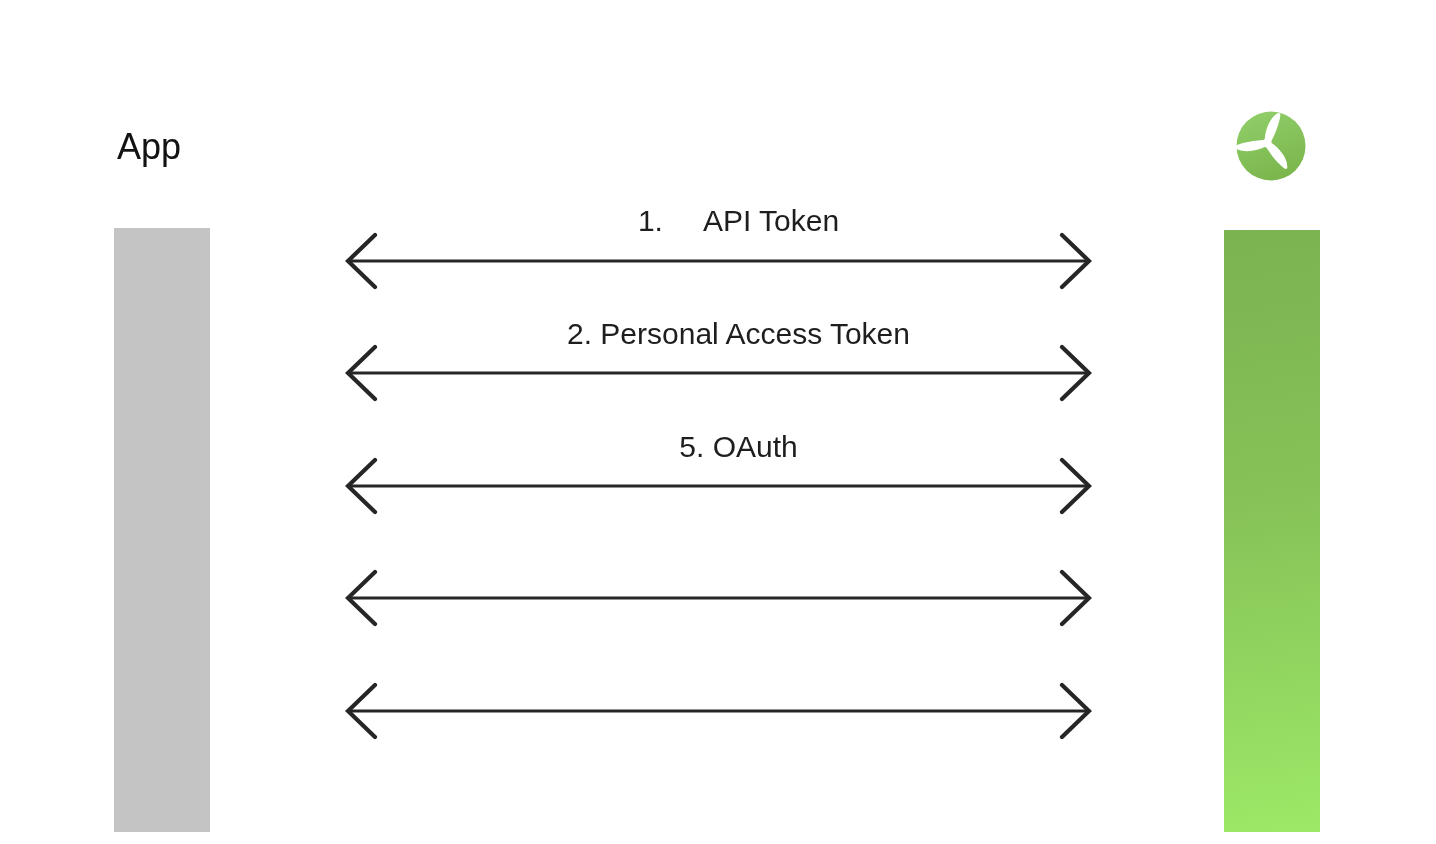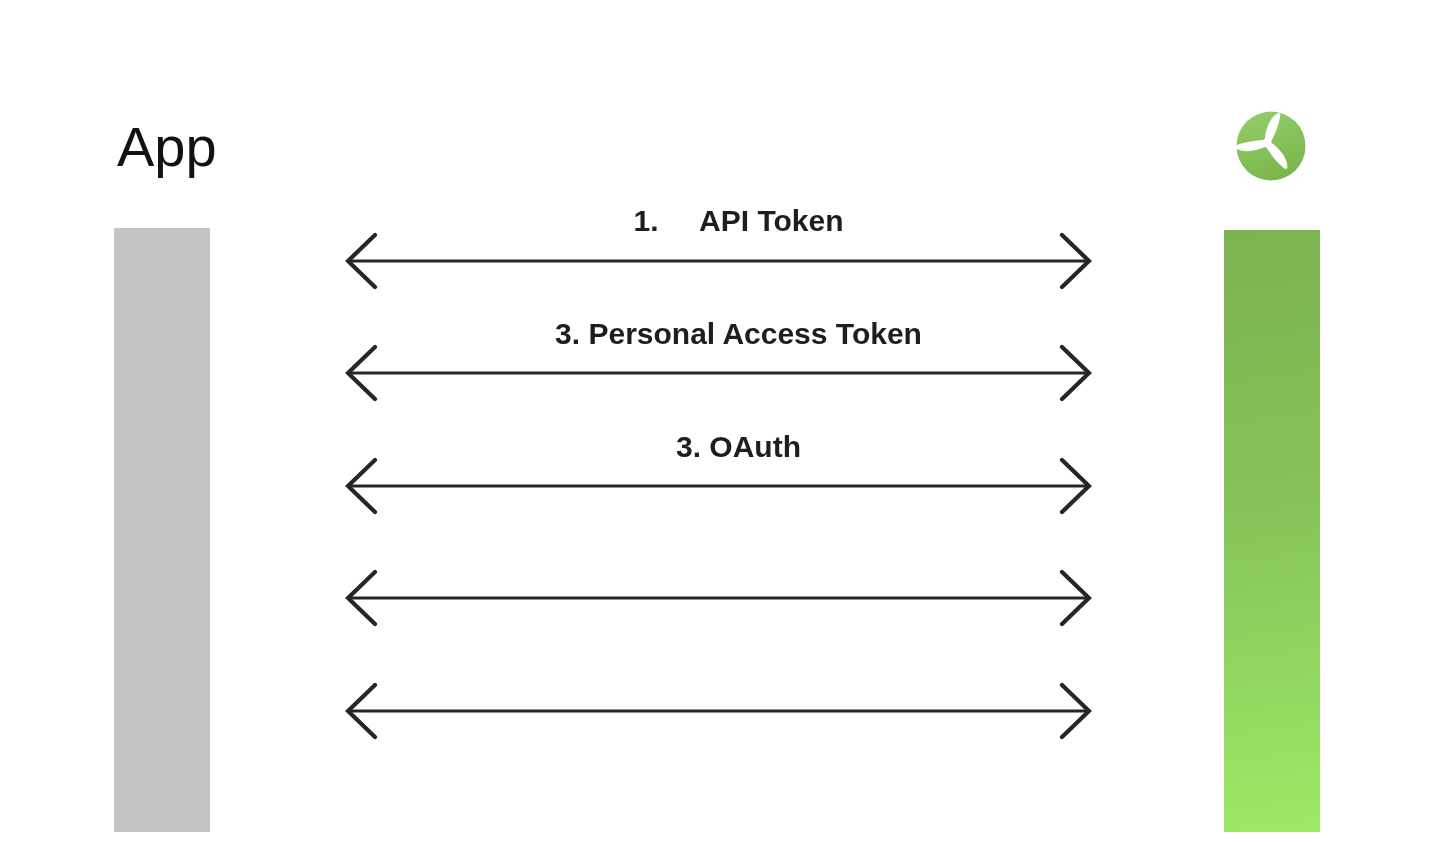--- a/index.html
+++ b/index.html
@@ -7,21 +7,21 @@
     width:1436px;height:844px;
     background:#ffffff;
     font-family:"Liberation Sans", sans-serif;
     position:relative;
     overflow:hidden;
   }
   .canvas{position:absolute;inset:0;}
   .app-title{
     position:absolute;
     left:117px;top:121px;
-    font-size:56px;
+    font-size:36px;
     line-height:52px;
     font-weight:400;
     color:#121212;
     letter-spacing:0px;
   }
   .logo{
     position:absolute;
     left:1236px;top:111px;
     width:70px;height:70px;
   }
@@ -37,21 +37,21 @@
     left:1224px;top:230px;height:602px;
     background:linear-gradient(172deg,#7bb350 0%,#86c258 45%,#9de967 100%);
   }
   .arrow-label{
     position:absolute;
     left:345px;width:747px;
     text-align:center;
     transform:translateX(20px);
     font-size:30px;
     line-height:36px;
-    font-weight:700;
+    font-weight:400;
     color:#1e1e1e;
     white-space:pre;
   }
   .arrow-svg{
     position:absolute;
     left:345px;width:747px;height:70px;
   }
   .lbl1{top:203px}.svg1{top:226px}
   .lbl2{top:316px}.svg2{top:338px}
   .lbl3{top:429px}.svg3{top:451px}
@@ -86,22 +86,22 @@
         </g>
         <circle cx="0" cy="0" r="4.6"></circle>
       </g>
     </svg>
   </div>
 
   <div class="bar bar-left"></div>
   <div class="bar bar-right"></div>
 
   <div class="arrow-label lbl1">1.     API Token</div>
-  <div class="arrow-label lbl2">3. Personal Access Token</div>
-  <div class="arrow-label lbl3">3. OAuth</div>
+  <div class="arrow-label lbl2">2. Personal Access Token</div>
+  <div class="arrow-label lbl3">5. OAuth</div>
 
   <div class="arrow-svg svg1">
     <svg width="747" height="70" viewBox="0 0 747 70" fill="none" stroke="#262626">
       <line x1="3" y1="35" x2="744" y2="35" stroke-width="3"></line>
       <polyline points="30,9 3,35 30,61" stroke-width="4.2" stroke-linecap="round" stroke-linejoin="miter"></polyline>
       <polyline points="717,9 744,35 717,61" stroke-width="4.2" stroke-linecap="round" stroke-linejoin="miter"></polyline>
     </svg>
   </div>
   <div class="arrow-svg svg2">
     <svg width="747" height="70" viewBox="0 0 747 70" fill="none" stroke="#262626">

